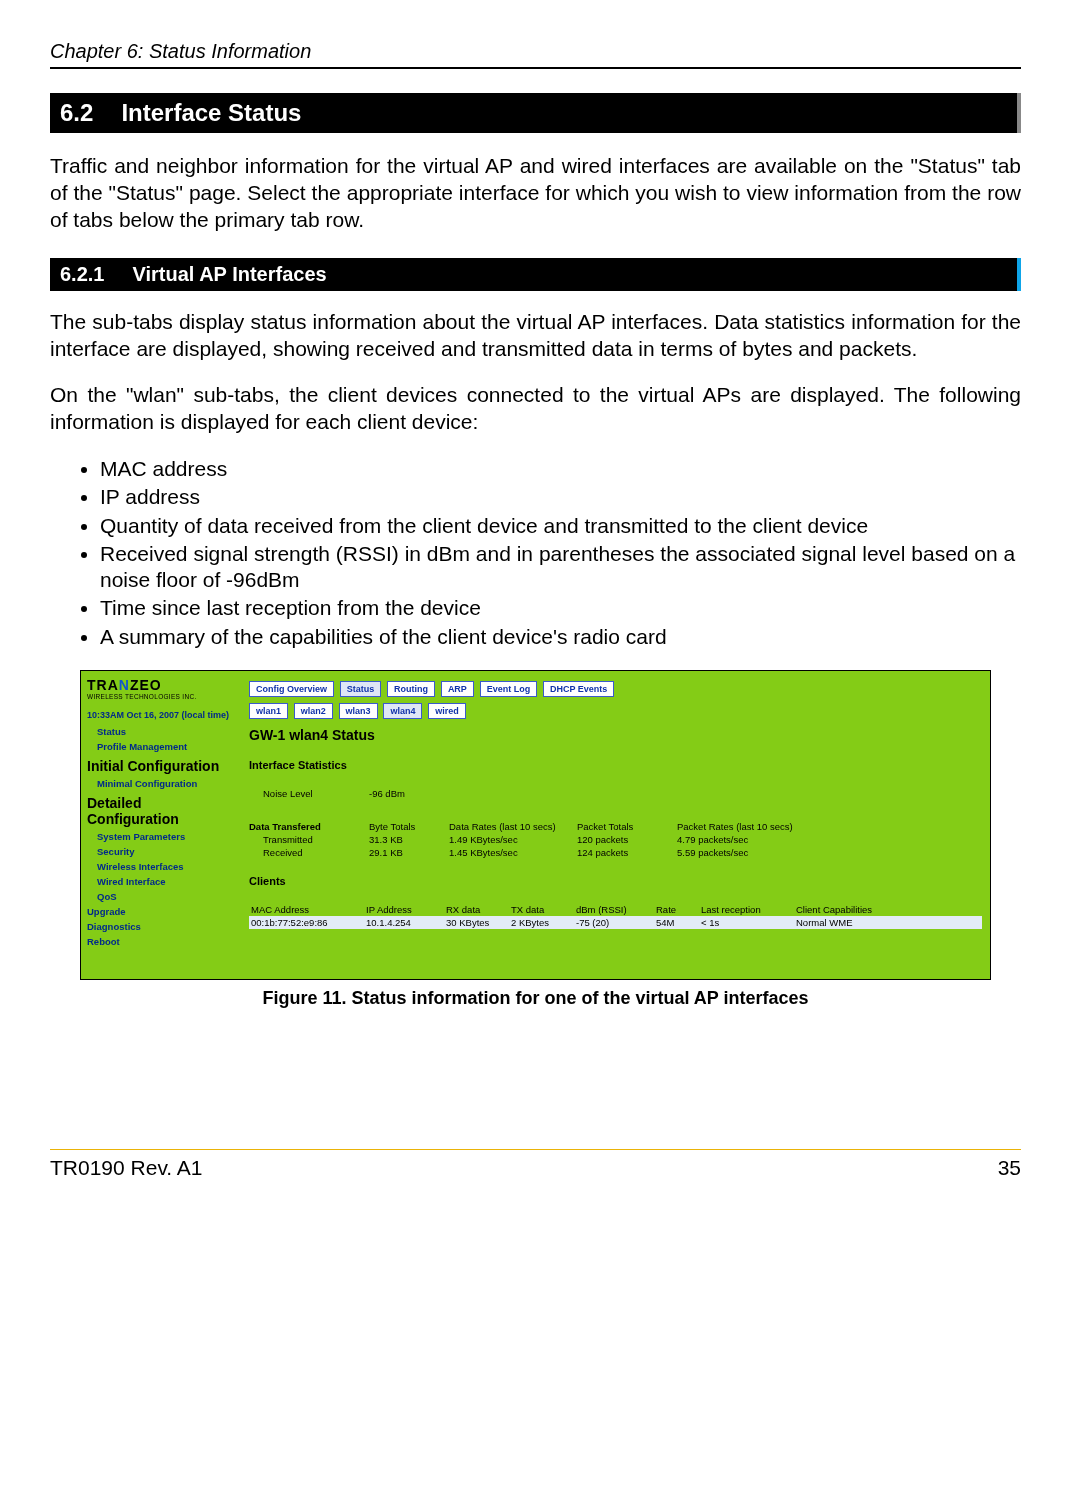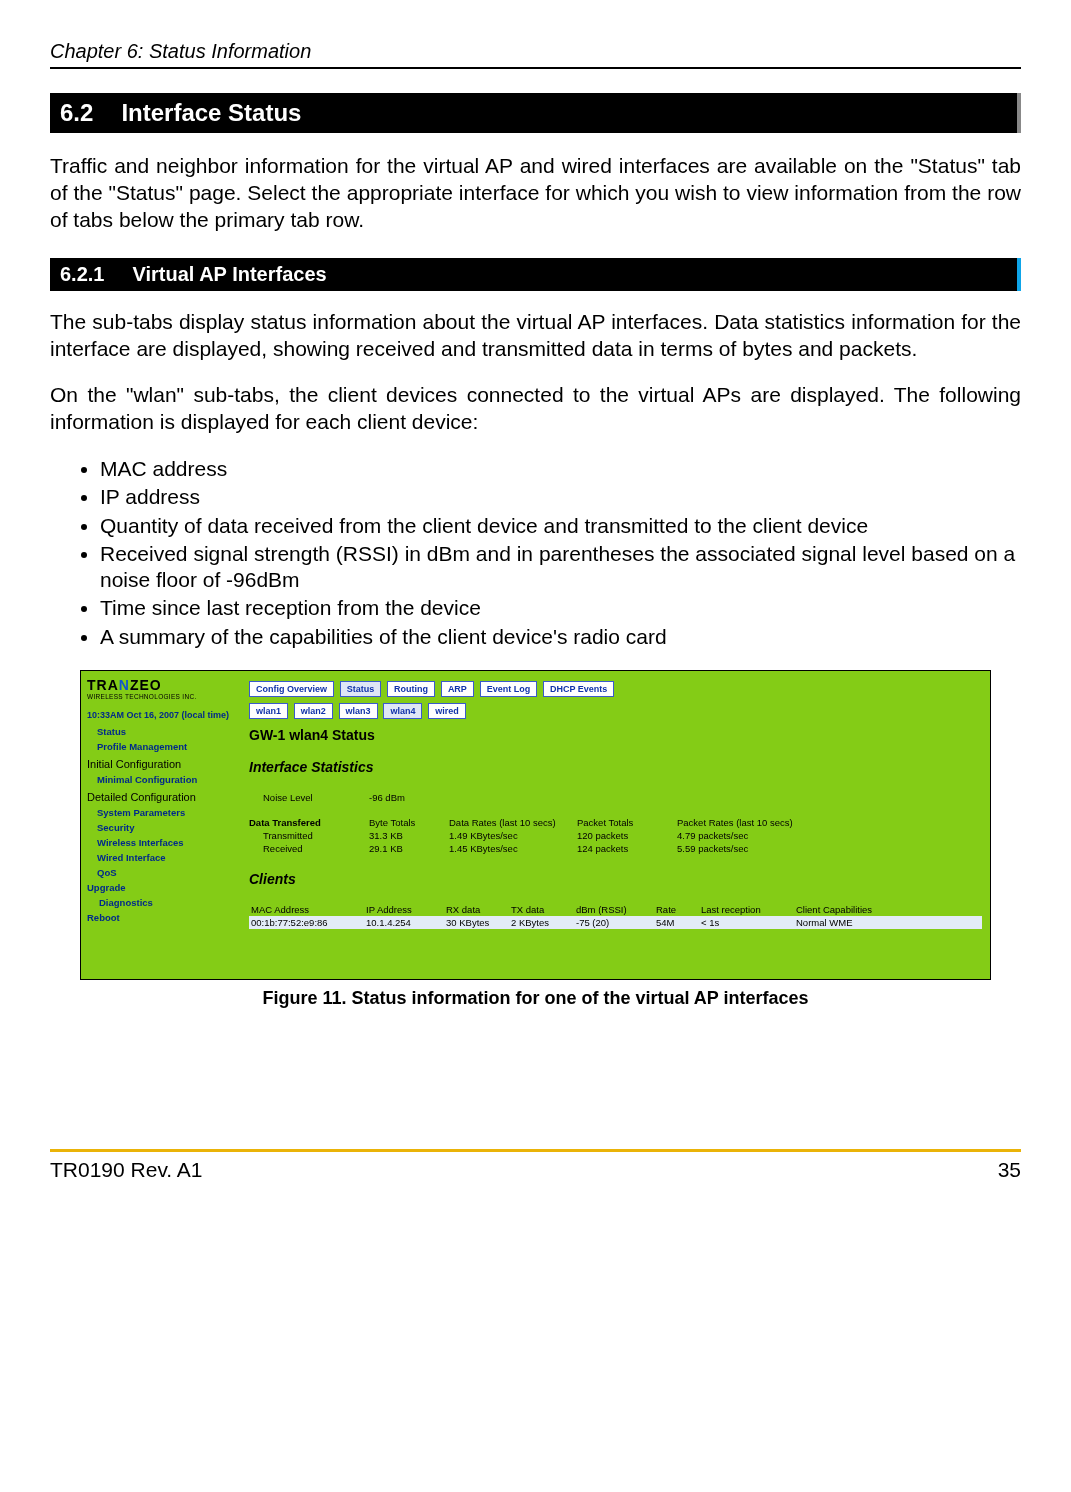--- a/index.html
+++ b/index.html
@@ -70,21 +70,21 @@
   }
   .logo {
     margin-bottom: 10px;
     letter-spacing: 0px;
   }
   .logo .trow { font-weight: bold; font-size: 14px; color: #000; letter-spacing: 1px;}
   .logo .trow .nz { color: #1155cc; }
   .logo .sub { font-size: 6.5px; color: #000; letter-spacing: 0.3px; }
   .side-time { font-weight: bold; font-size: 9px; color: #002a8a; text-align:left; margin-bottom:6px;}
   .side-link { font-weight: bold; font-size: 9.5px; color: #002a8a; display:block; margin: 4px 0 4px 10px; }
-  .side-heading { font-weight: normal; font-size: 11px; color: #000; margin: 6px 0 2px 0; }
+  .side-heading { font-weight: bold; font-size: 14px; color: #000; margin: 6px 0 2px 0; }
   .shot-main {
     flex: 1;
     padding: 10px 8px 8px 8px;
   }
   .tab-row { margin-bottom: 6px; }
   .tab {
     display: inline-block;
     border: 1px solid #3a5acc;
     color: #1133aa;
     font-size: 9px;
@@ -94,21 +94,21 @@
     background: #fff;
   }
   .tab.active { background: #dfe6f7; }
   .page-title-shot {
     font-weight: bold;
     font-size: 14px;
     color: #000;
     margin: 8px 0 6px 0;
   }
   .stats-block { font-size: 9.5px; }
-  .stats-hdr { font-weight: bold; font-size: 14px; color:#000; margin: 16px 0; font-style: italic;}
+  .stats-hdr { font-weight: bold; font-size: 11px; color:#000; margin: 16px 0;}
   .stats-row { display: flex; }
   .stats-row > div { padding: 1px 0; }
   .col-lbl { width: 120px; }
   .col-lbl2 { width: 120px; font-weight:bold; padding-left: 4px;}
   .col-a { width: 80px; }
   .col-b { width: 128px; }
   .col-c { width: 100px; }
   .col-d { width: 130px; }
   .uhdr { color:#000; }
   .clients-table {
@@ -124,21 +124,21 @@
     text-align: center;
     font-weight: bold;
     font-size: 18px;
     margin: 6px 0 0 0;
   }
   .footer {
     display: flex;
     justify-content: space-between;
     font-size: 21px;
     margin-top: 140px;
-    border-top: 3px solid #eab308;
+    border-top: 1px solid #eab308;
     padding-top: 6px;
   }
 </style>
 </head>
 <body>
 
 <div class="chapter-header">Chapter 6: Status Information</div>
 <hr class="hr-top">
 
 <div class="section-bar">
@@ -176,21 +176,21 @@
     <a class="side-link">Profile Management</a>
     <div class="side-heading">Initial Configuration</div>
     <a class="side-link">Minimal Configuration</a>
     <div class="side-heading">Detailed Configuration</div>
     <a class="side-link">System Parameters</a>
     <a class="side-link">Security</a>
     <a class="side-link">Wireless Interfaces</a>
     <a class="side-link">Wired Interface</a>
     <a class="side-link">QoS</a>
     <a class="side-link" style="margin-left:0">Upgrade</a>
-    <a class="side-link" style="margin-left:12px">Diagnostics</a>
+    <a class="side-link" style="margin-left:0">Diagnostics</a>
     <a class="side-link" style="margin-left:0">Reboot</a>
   </div>
 
   <div class="shot-main">
     <div class="tab-row">
       <span class="tab">Config Overview</span>
       <span class="tab active">Status</span>
       <span class="tab">Routing</span>
       <span class="tab">ARP</span>
       <span class="tab">Event Log</span>
@@ -205,21 +205,21 @@
     </div>
 
     <div class="page-title-shot">GW-1 wlan4 Status</div>
 
     <div class="stats-block">
       <div class="stats-hdr">Interface Statistics</div>
       <div class="stats-row">
         <div class="col-lbl" style="padding-left:14px">Noise Level</div>
         <div>-96 dBm</div>
       </div>
-      <div class="stats-row" style="margin-top:12px">
+      <div class="stats-row" style="margin-top:20px">
         <div class="col-lbl2">Data Transfered</div>
         <div class="col-a uhdr">Byte Totals</div>
         <div class="col-b uhdr">Data Rates (last 10 secs)</div>
         <div class="col-c uhdr">Packet Totals</div>
         <div class="col-d uhdr">Packet Rates (last 10 secs)</div>
       </div>
       <div class="stats-row">
         <div class="col-lbl" style="padding-left:14px">Transmitted</div>
         <div class="col-a">31.3 KB</div>
         <div class="col-b">1.49 KBytes/sec</div>

